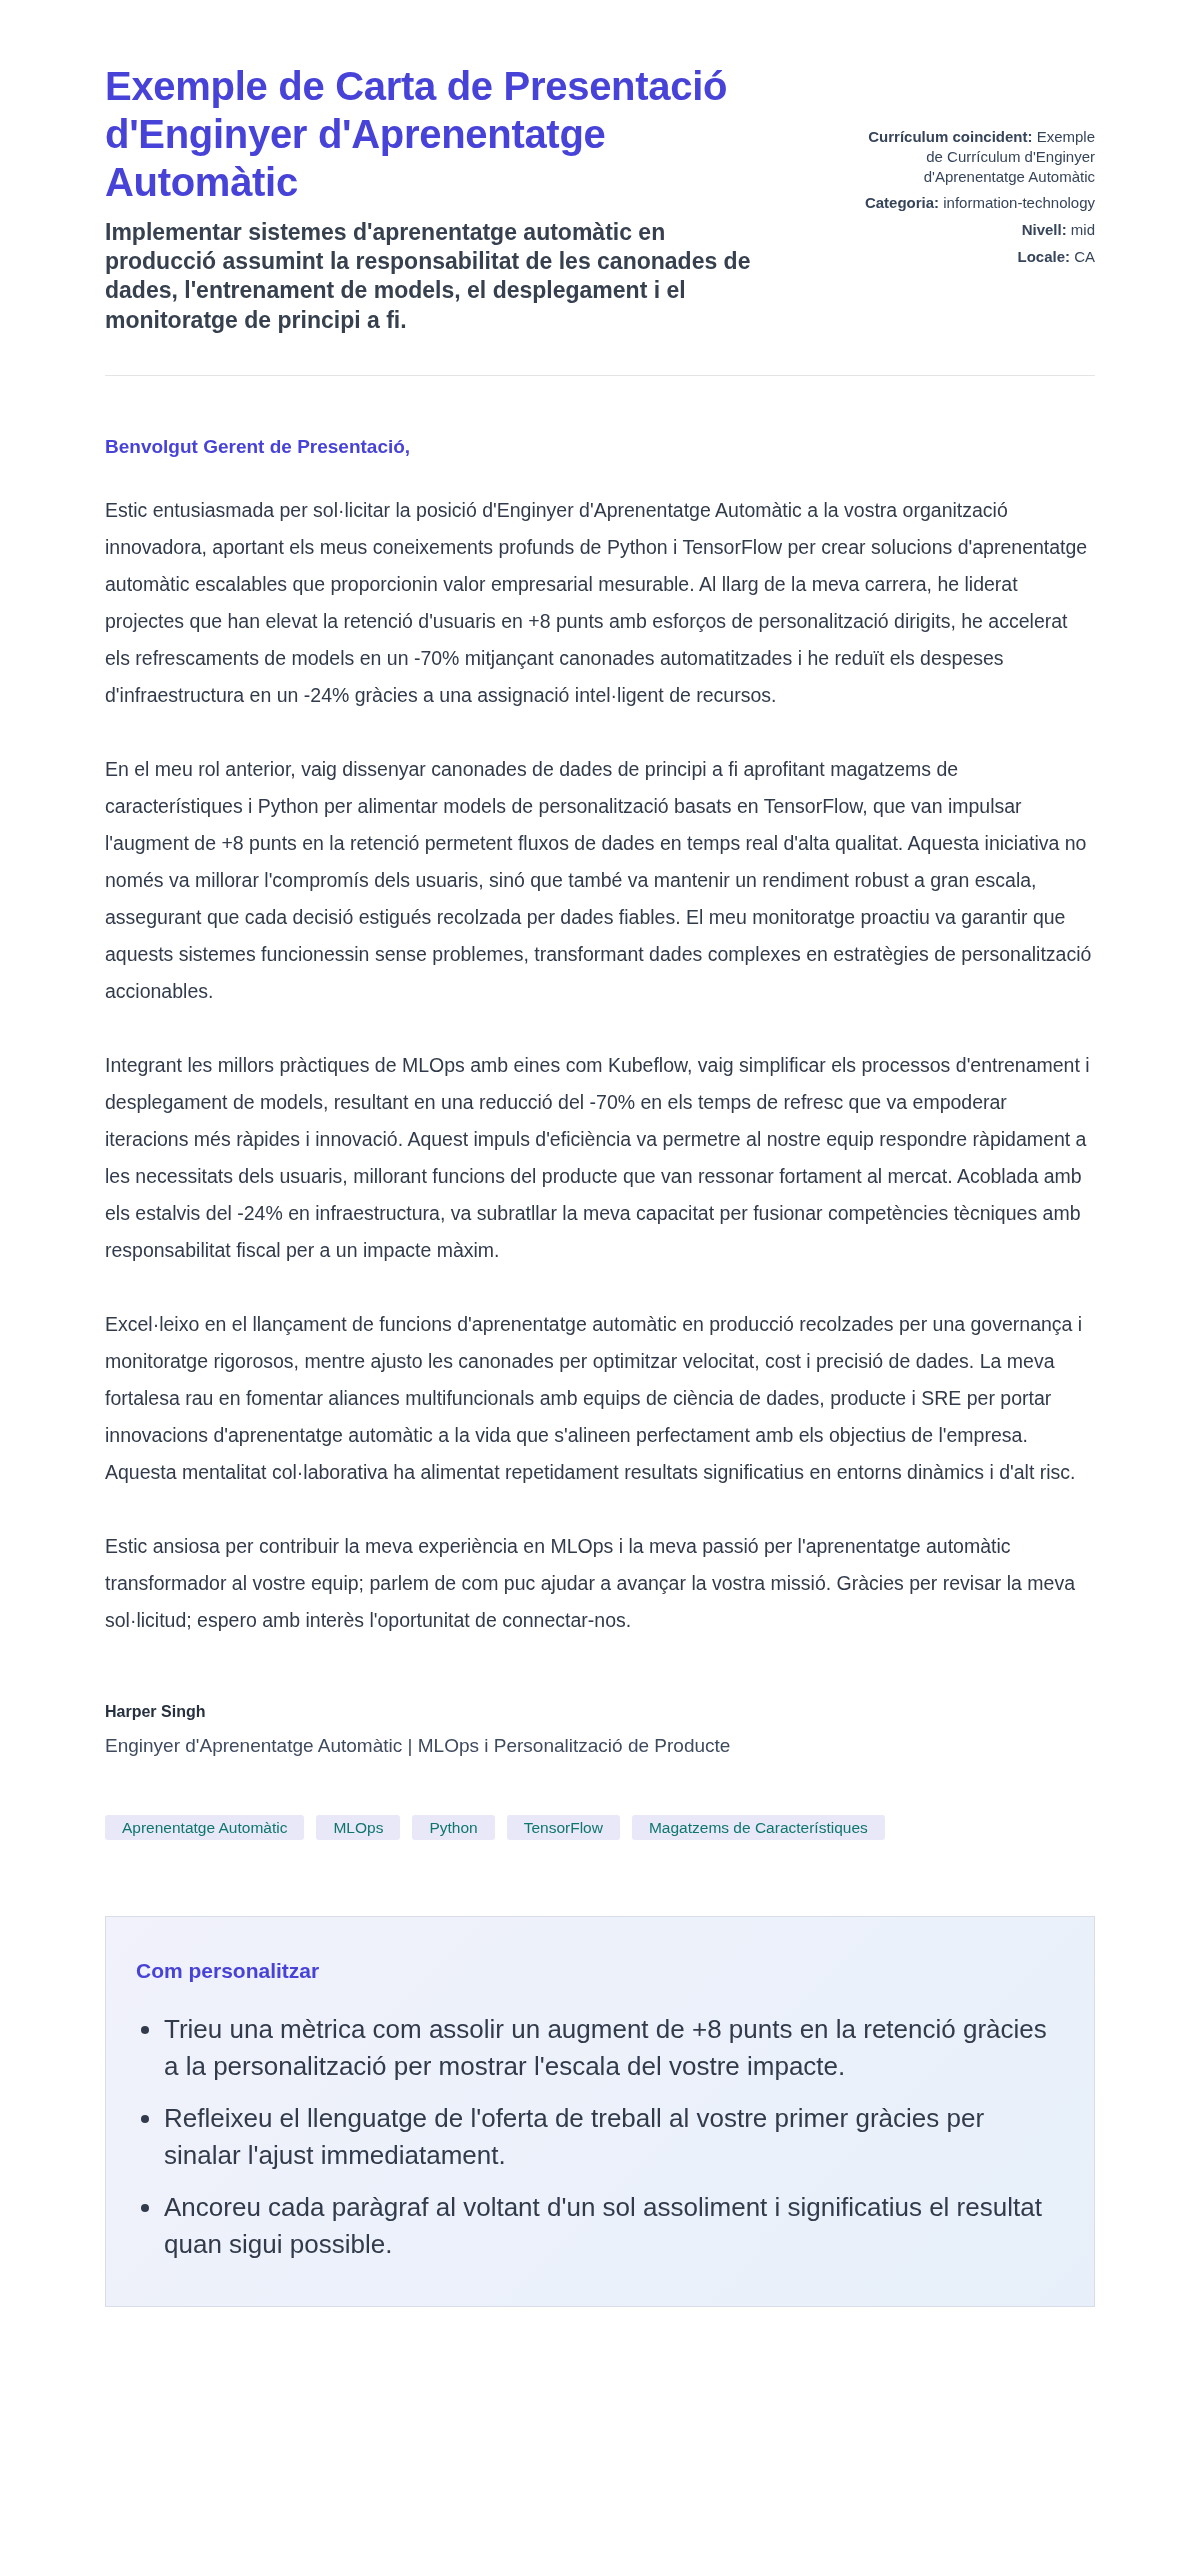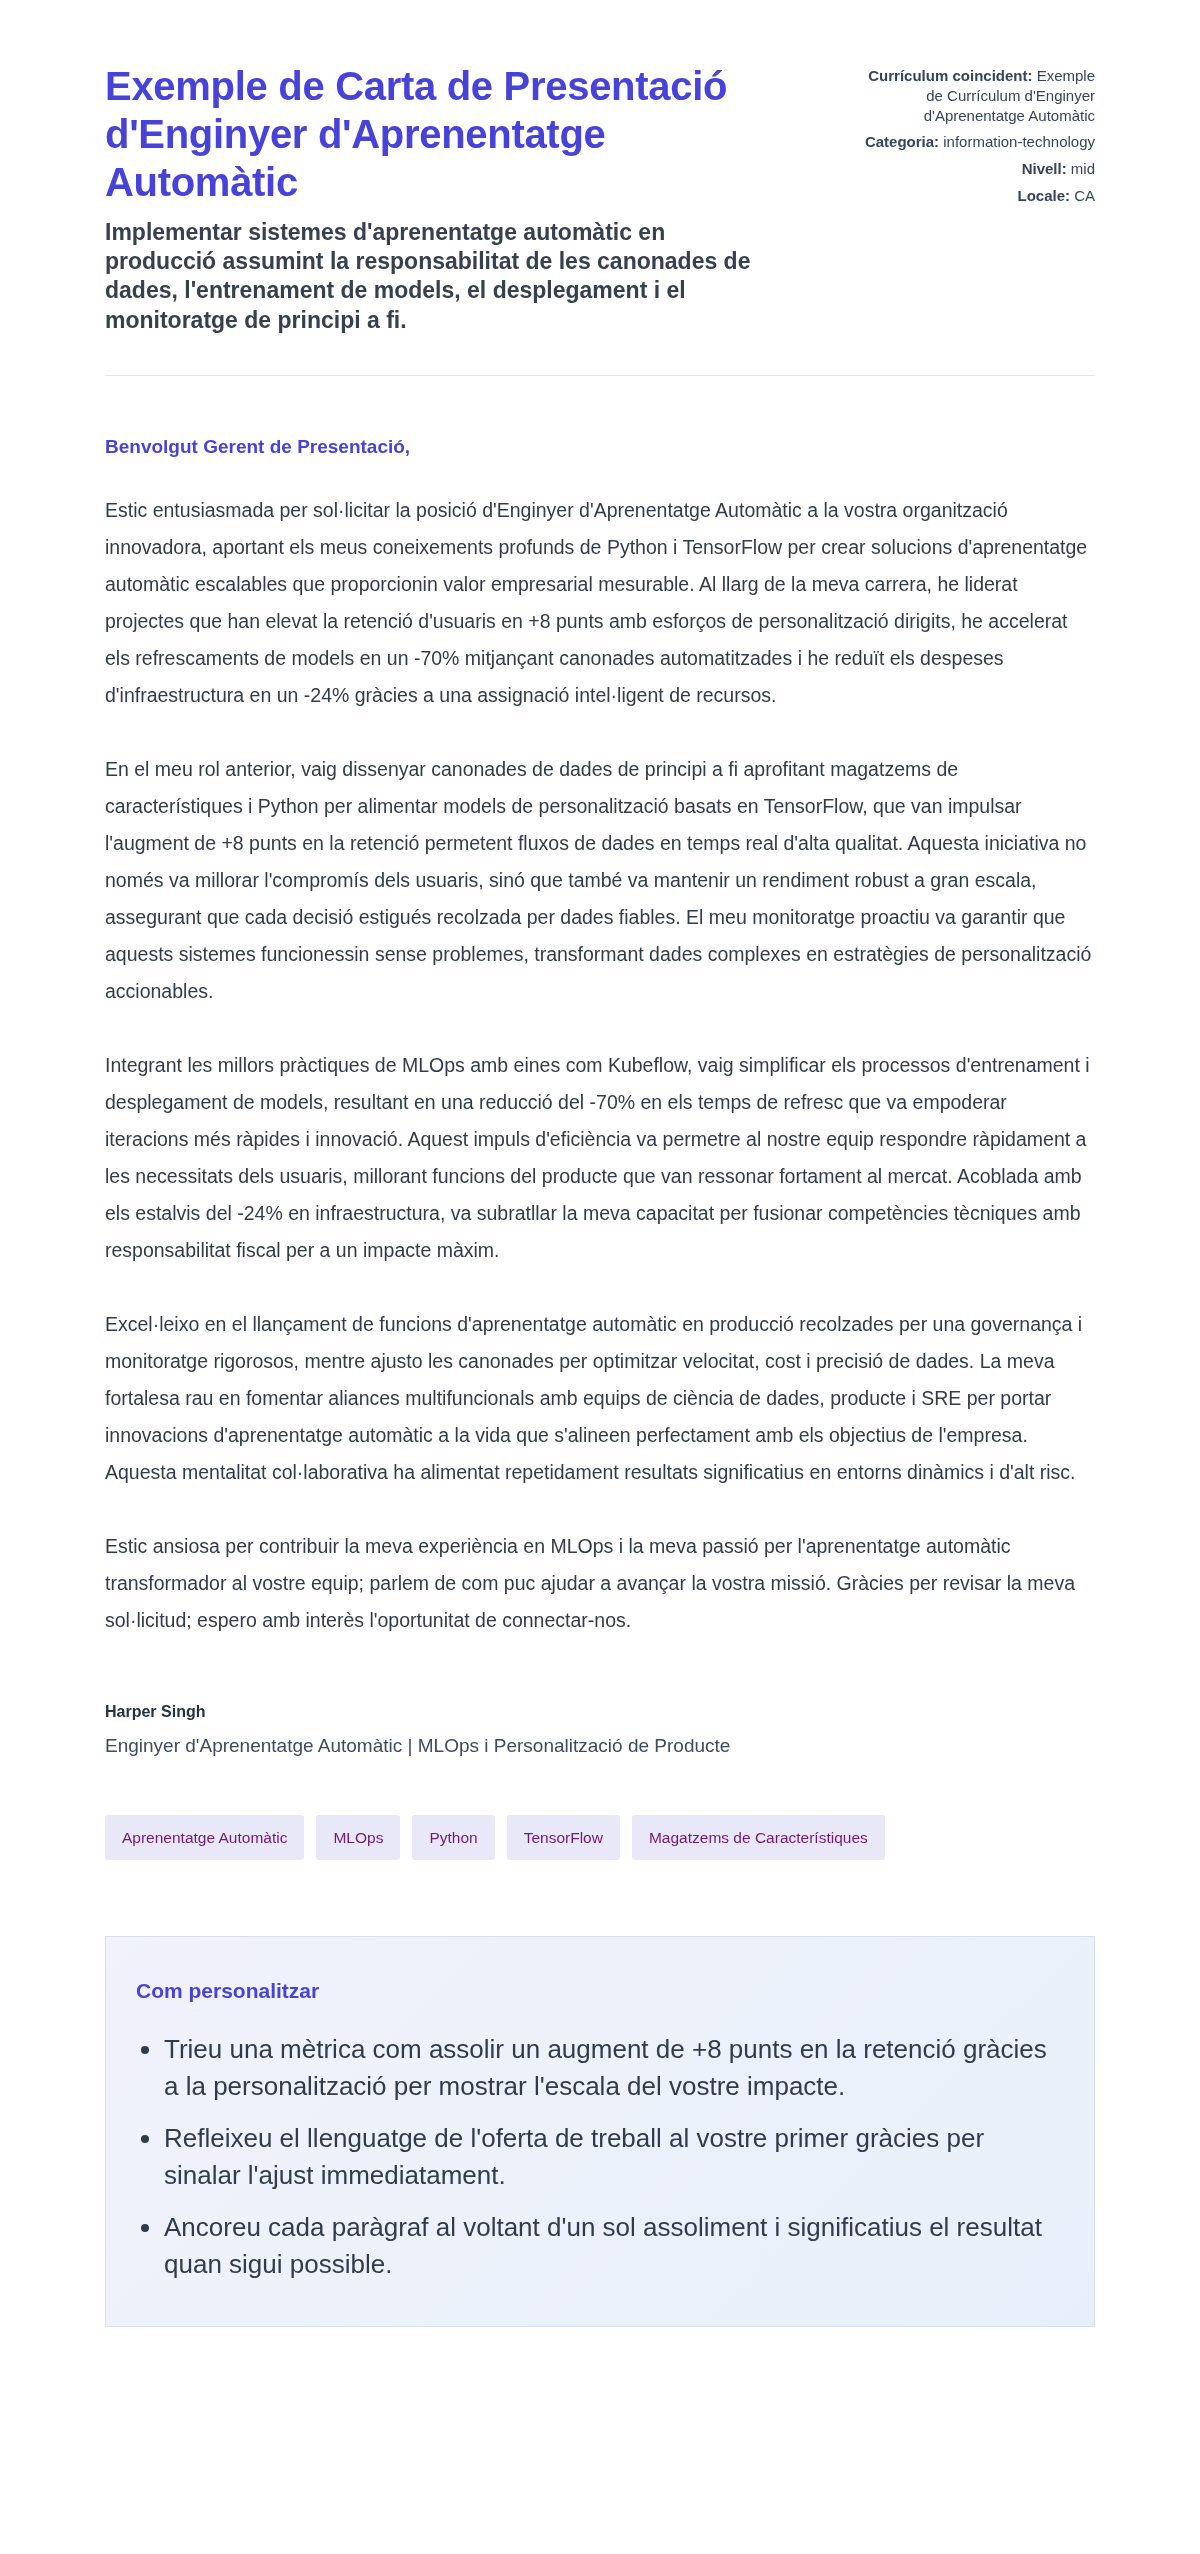--- a/index.html
+++ b/index.html
@@ -19,21 +19,21 @@
     width: 990px;
     margin: 0 auto;
     padding-top: 62px;
     padding-bottom: 70px;
   }
 
   
   .header {
     display: flex;
     justify-content: space-between;
-    align-items: flex-start;
+    align-items: center;
     gap: 48px;
   }
   .header-left { flex: 1 1 auto; max-width: 710px; }
   .page-title {
     margin: 0;
     font-size: 40px;
     line-height: 1.2;
     font-weight: bold;
     letter-spacing: -0.3px;
     color: #4843d8;
@@ -96,24 +96,24 @@
   
   .skill-tags {
     display: flex;
     flex-wrap: wrap;
     gap: 12px;
     margin-top: 58px;
   }
   .skill-tag {
     display: inline-block;
     background: #e9e8f8;
-    color: #701a75;
+    color: #0f766e;
     font-size: 15.5px;
     line-height: 1;
-    padding: 15px 17px;
+    padding: 5px 17px;
     border-radius: 3px;
     white-space: nowrap;
   }
 
   
   .tips-box {
     margin-top: 76px;
     background: linear-gradient(135deg, #f1f2fb 0%, #e7f0fa 100%);
     border: 1px solid #d8dde9;
     border-radius: 0;

